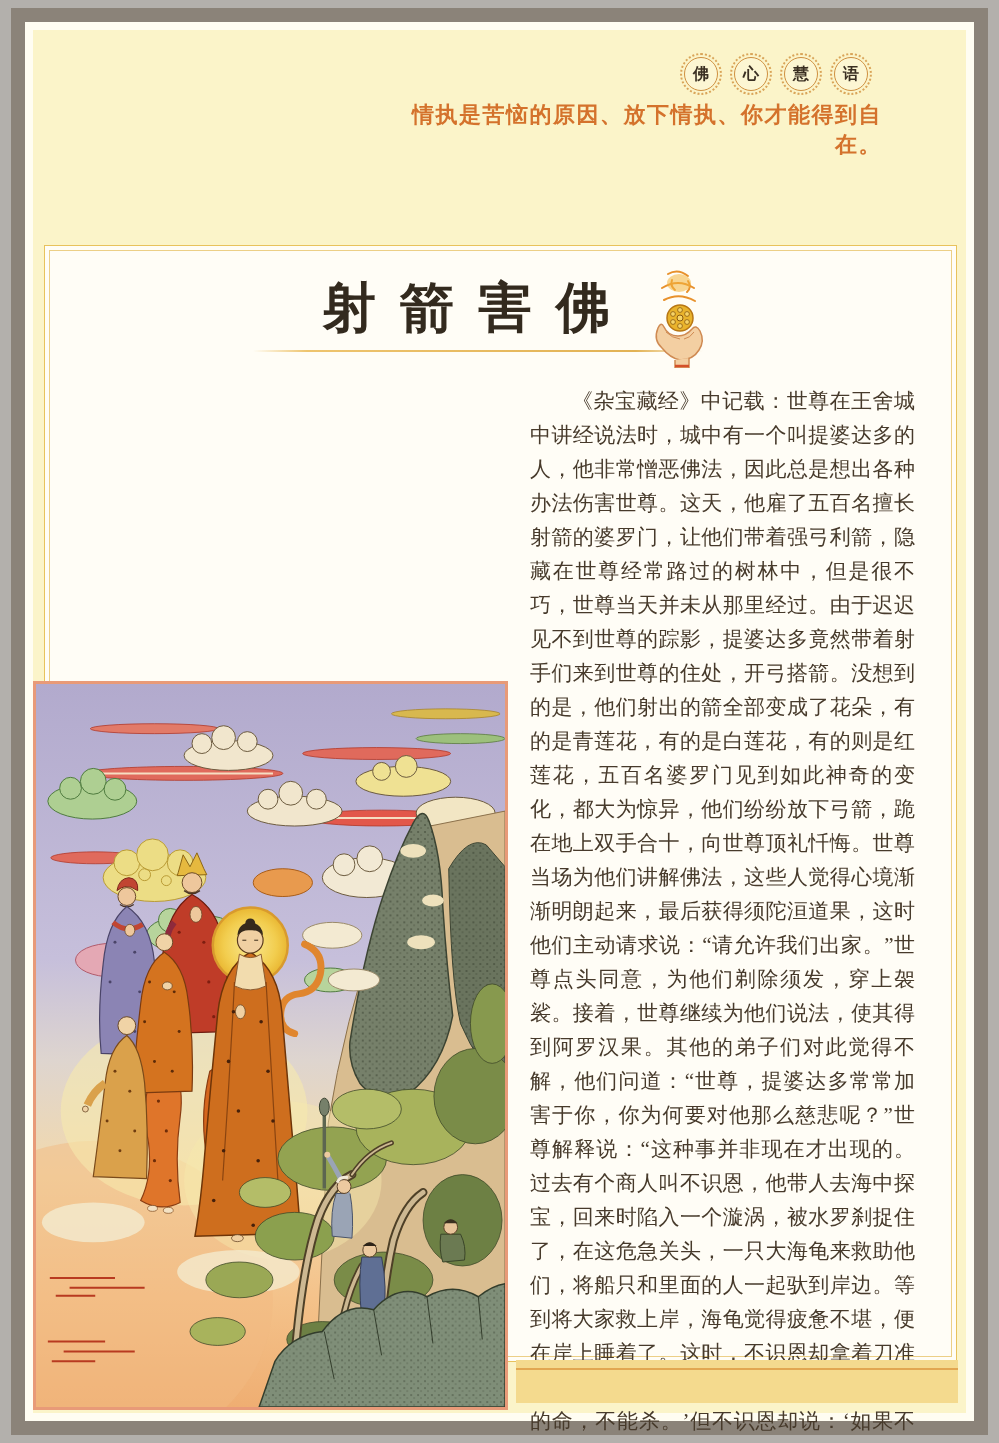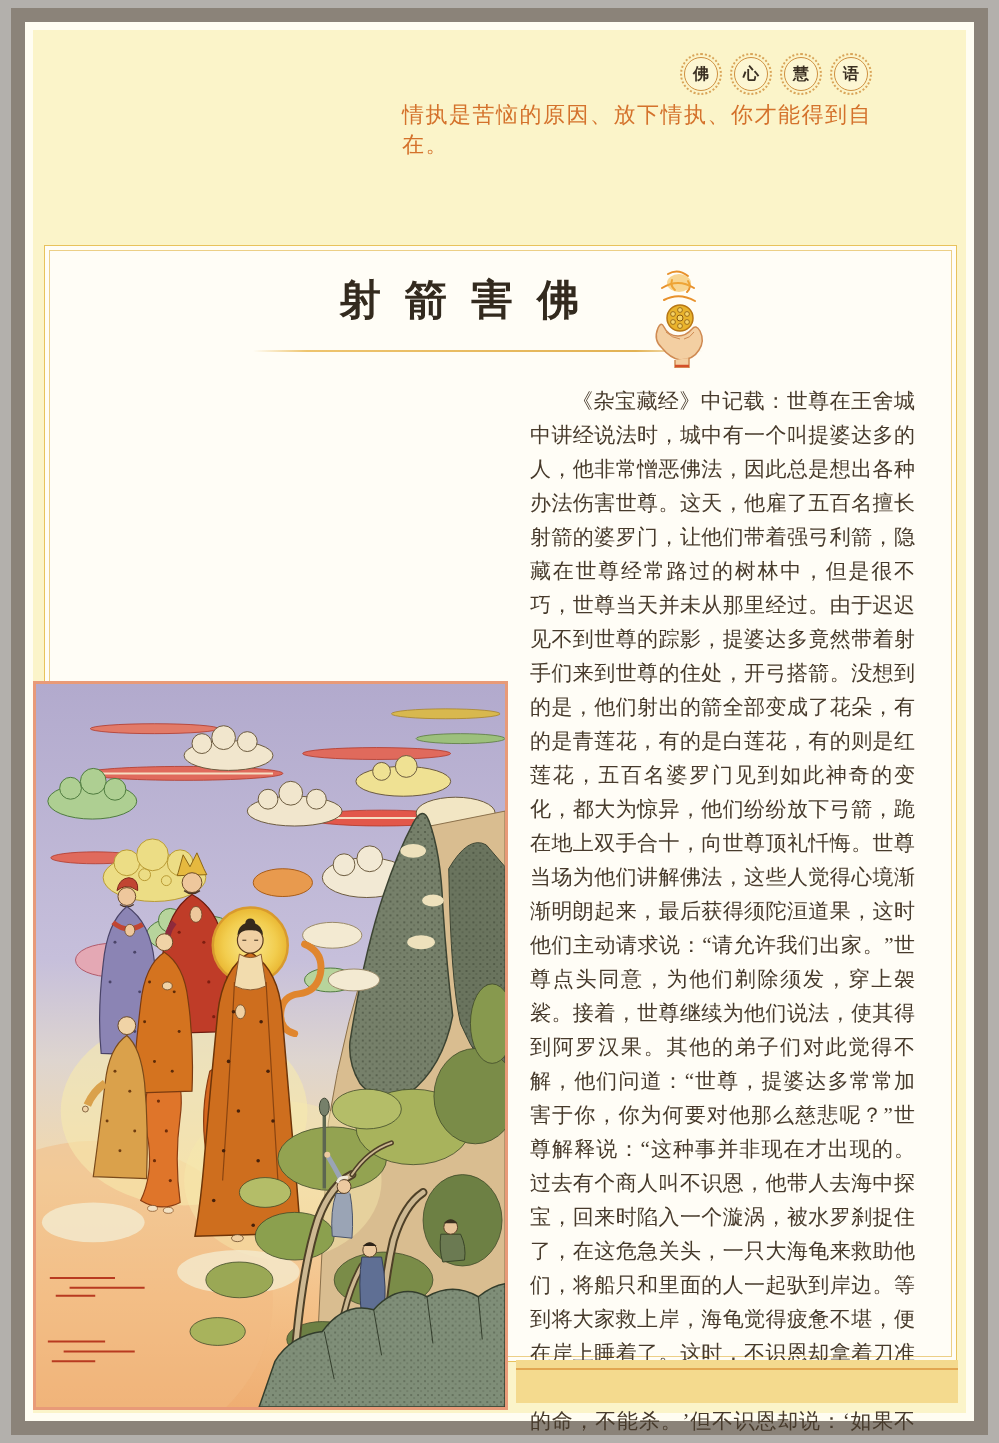--- a/index.html
+++ b/index.html
@@ -18,33 +18,33 @@
   .medallion {
     position:relative; width:32px; height:32px; border-radius:50%;
     border:1px solid #cf9040; display:flex; align-items:center; justify-content:center;
     font-size:16px; font-weight:bold; color:#3a2f22; background:rgba(255,250,230,.35);
   }
   .medallion::before {
     content:''; position:absolute; inset:-5px; border:2px dotted #d9a458; border-radius:50%;
   }
   .motto {
     position:absolute; left:402px; top:100px; width:480px;
-    font-size:22px; letter-spacing:1.5px; color:var(--motto_orange,#d4722c); font-weight:normal;
+    font-size:22px; letter-spacing:1.5px; color:var(--motto_orange,#d4722c); font-weight:bold;text-align:right;
   }
   
   .content-box {
     position:absolute; left:44px; top:245px; width:911px; height:1115px;
     background:#fffdf6; border:1px solid var(--box_border_gold,#e8c25c);
   }
   .content-box::after {
     content:''; position:absolute; inset:4px; border:1px solid #eccf86; pointer-events:none;
   }
   .article-title {
-    position:absolute; left:271px; top:272px; width:400px; text-align:center;
-    font-size:42px; font-weight:bold; letter-spacing:24px; color:#332a1e; white-space:nowrap;
+    position:absolute; left:278px; top:272px; width:400px; text-align:center;
+    font-size:54px; font-weight:bold; letter-spacing:24px; color:#332a1e; white-space:nowrap;
   }
   .title-rule {
     position:absolute; left:253px; top:350px; width:450px; height:2px;
     background:linear-gradient(90deg, rgba(238,196,110,0), #eec46e 12%, #e2b254 85%, rgba(238,196,110,0));
   }
   .hand-icon { position:absolute; left:648px; top:266px; width:62px; height:102px; }
   
   .body-text {
     position:absolute; left:85px; top:384px; width:830px;
     font-size:21px; line-height:34px; color:var(--body_text_brown,#473a2b);

